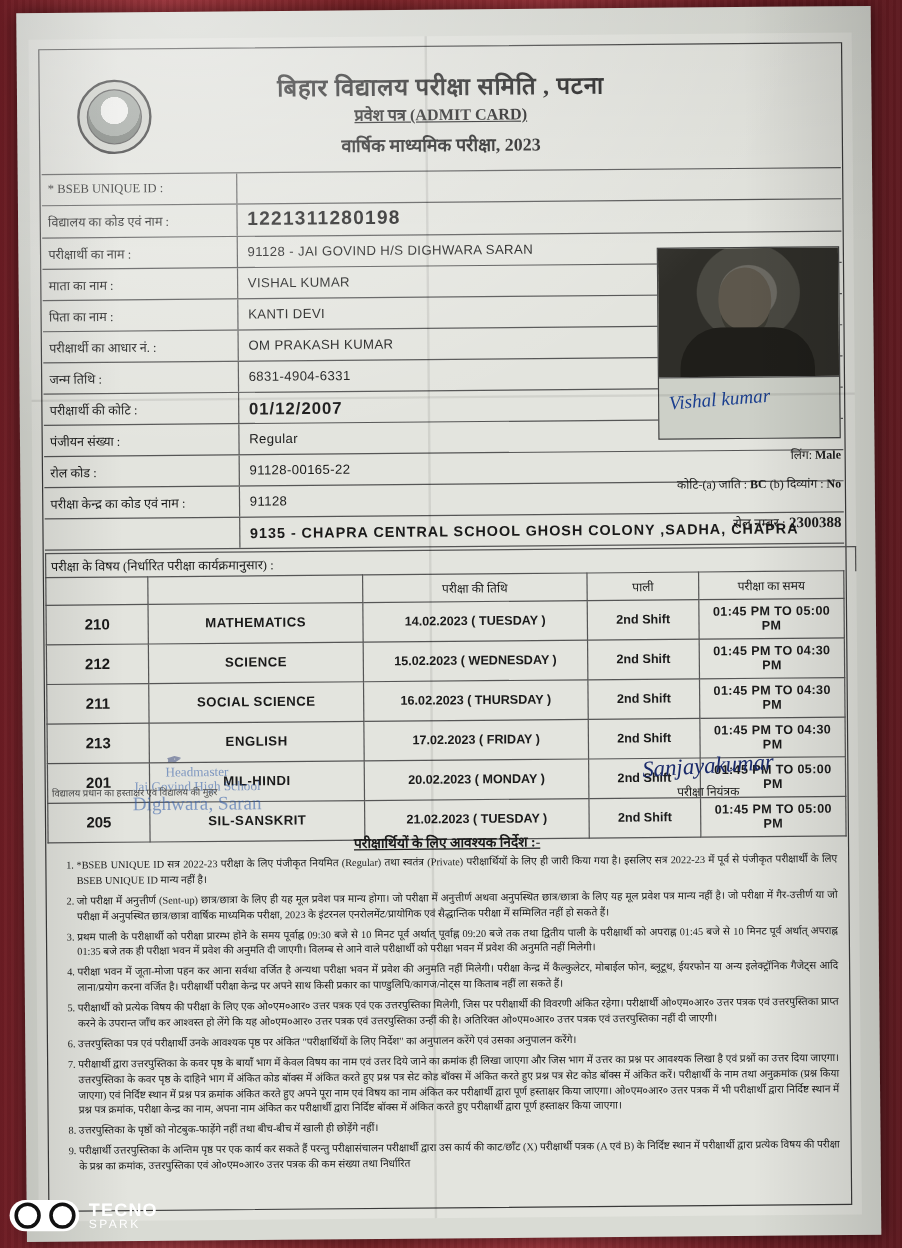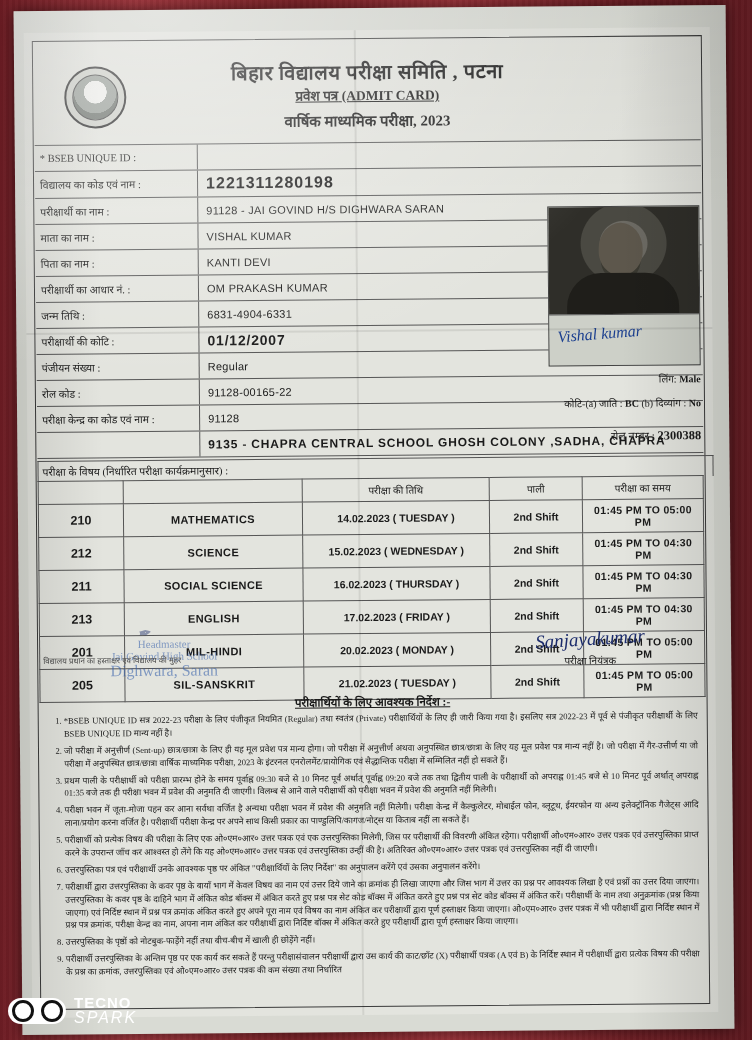--- a/index.html
+++ b/index.html
@@ -174,21 +174,21 @@
   .tecno{
     position:absolute;left:8px;bottom:14px;display:flex;align-items:center;gap:8px;z-index:9;
   }
   .tecno .eyes{
     width:58px;height:26px;border-radius:13px;background:#fff;display:flex;align-items:center;
     justify-content:space-around;
   }
   .tecno .eyes i{width:16px;height:16px;border-radius:50%;border:3px solid #111;display:block;}
   .tecno .txt{color:#fff;line-height:1;}
   .tecno .txt b{display:block;font-size:15px;letter-spacing:1px;font-weight:700;}
-  .tecno .txt s{display:block;font-size:16px;letter-spacing:2px;text-decoration:none;font-style:italic;}
+  .tecno .txt s{display:block;font-size:10px;letter-spacing:2px;text-decoration:none;}
   
   .crease{position:absolute;background:rgba(0,0,0,.08);z-index:6;pointer-events:none;}
 </style>
 </head>
 <body>
 
 <div class="bg-cloth"></div>
 
 <div class="paper">
   <div class="sheet">

